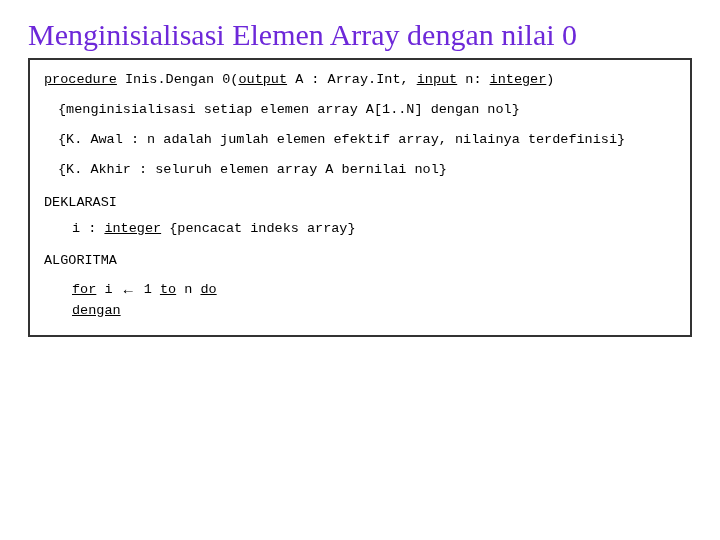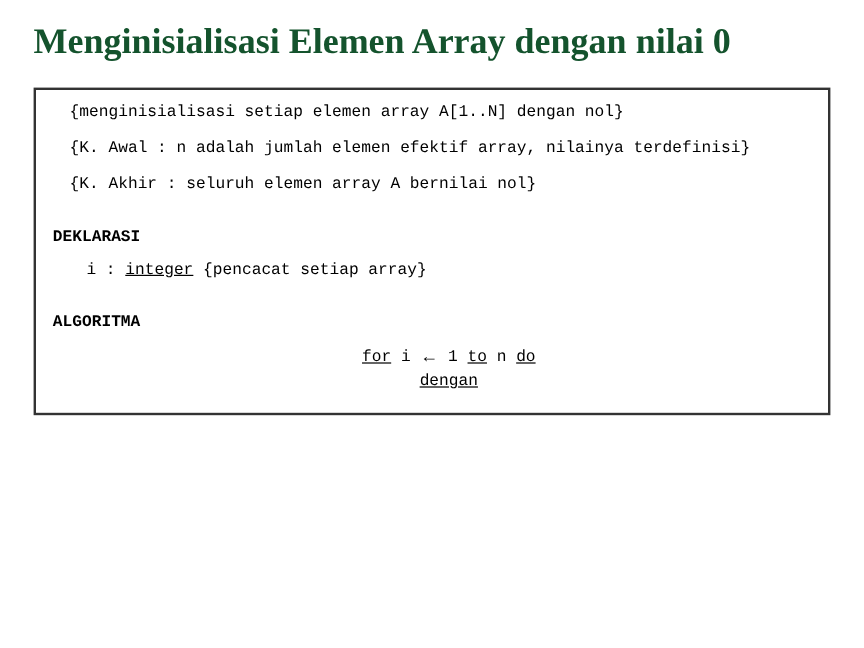--- a/index.html
+++ b/index.html
@@ -7,66 +7,69 @@
     width: 720px;
     height: 540px;
     background: #fff;
     font-family: Arial, sans-serif;
     padding: 18px 28px;
     position: relative;
   }
   .title {
     font-family: Georgia, 'Times New Roman', serif;
     font-size: 30px;
-    font-weight: bold;
-    color: #14532d;
+    font-weight: normal;
+    color: #6d28d9;
     line-height: 1.15;
-    margin-bottom: 20px;
+    margin-bottom: 5px;
   }
   .code-box {
     border: 2px solid #333;
     padding: 10px 14px 14px 14px;
     font-family: "Courier New", Courier, monospace;
     font-size: 13.5px;
     line-height: 1.5;
     color: #000;
   }
   .sig { margin-bottom: 10px; }
   .comment-block {
     margin-left: 14px;
     margin-bottom: 10px;
   }
-  .section { margin-top: 24px; margin-bottom: 6px; font-weight: bold; }
+  .section { margin-top: 12px; margin-bottom: 6px; }
   .decl-line { margin-left: 28px; }
-  .algo-line-1 { margin-left: 28px; text-align: center; }
+  .algo-line-1 { margin-left: 28px; }
   .algo-line-2 { margin-left: 56px; }
   .u { text-decoration: underline; }
   .arrow {
     font-family: Arial, sans-serif;
     font-size: 15px;
     font-weight: bold;
     display: inline-block;
     transform: translateY(1px);
   }
 </style>
 </head>
 <body>
 
 <div class="title">Menginisialisasi Elemen Array dengan nilai 0</div>
 
 <div class="code-box">
 
+  <div class="sig">
+    <span class="u">procedure</span><span> Inis.Dengan 0(</span><span class="u">output</span><span> A : Array.Int, </span><span class="u">input</span><span> n: </span><span class="u">integer</span><span>)</span>
+  </div>
 
   <div class="comment-block">{menginisialisasi setiap elemen array A[1..N] dengan nol}</div>
   <div class="comment-block">{K. Awal : n adalah jumlah elemen efektif array, nilainya terdefinisi}</div>
   <div class="comment-block">{K. Akhir : seluruh elemen array A bernilai nol}</div>
 
   <div class="section">DEKLARASI</div>
   <div class="decl-line">
-    <span>i : </span><span class="u">integer</span><span> {pencacat setiap array}</span>
+    <span>i : </span><span class="u">integer</span><span> {pencacat indeks array}</span>
   </div>
 
   <div class="section">ALGORITMA</div>
   <div class="algo-line-1">
     <span class="u">for</span><span> i </span><span class="arrow">←</span><span> 1 </span><span class="u">to</span><span> n </span><span class="u">do</span>
   </div>
   <div class="algo-line-1">
     <span class="u">dengan</span>
   </div>
 

